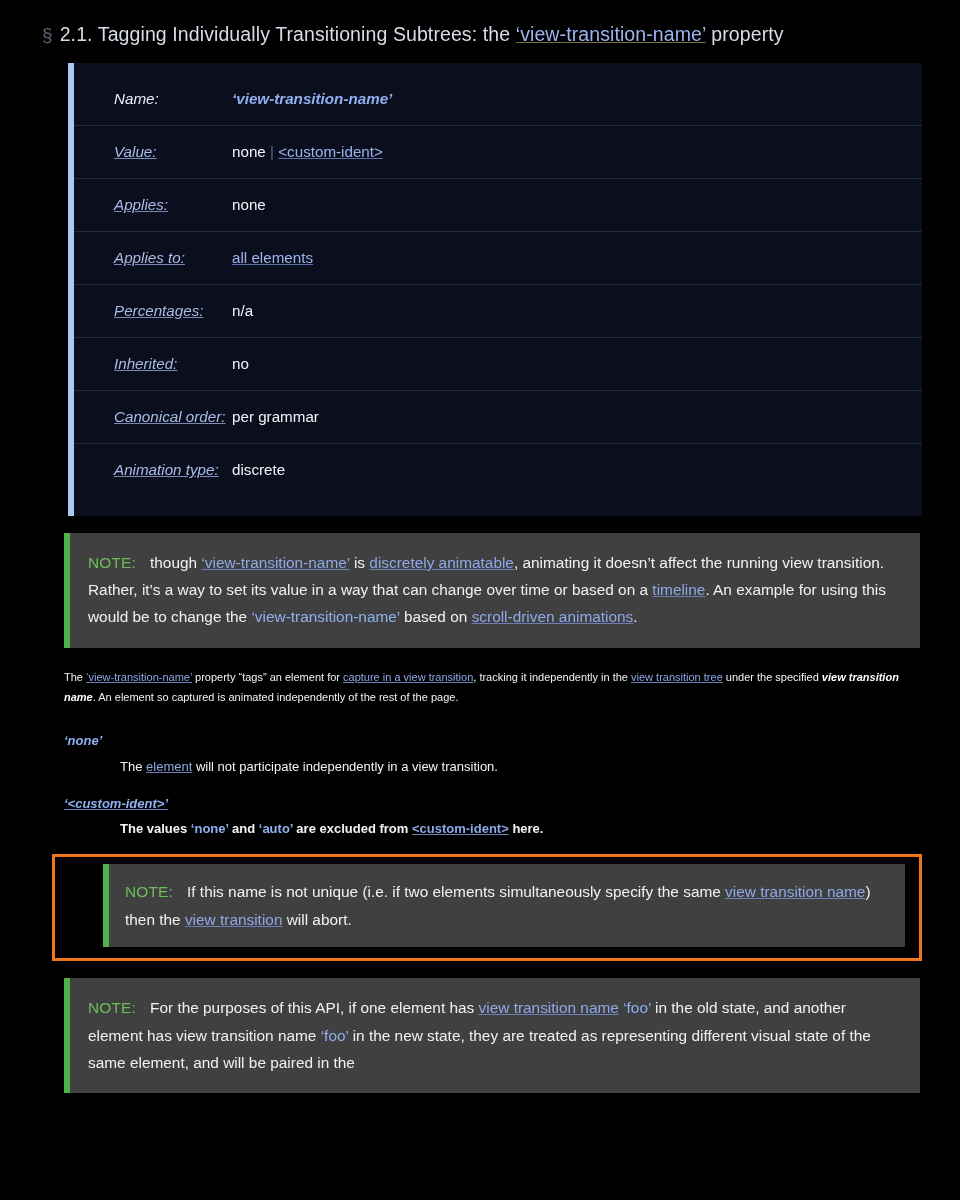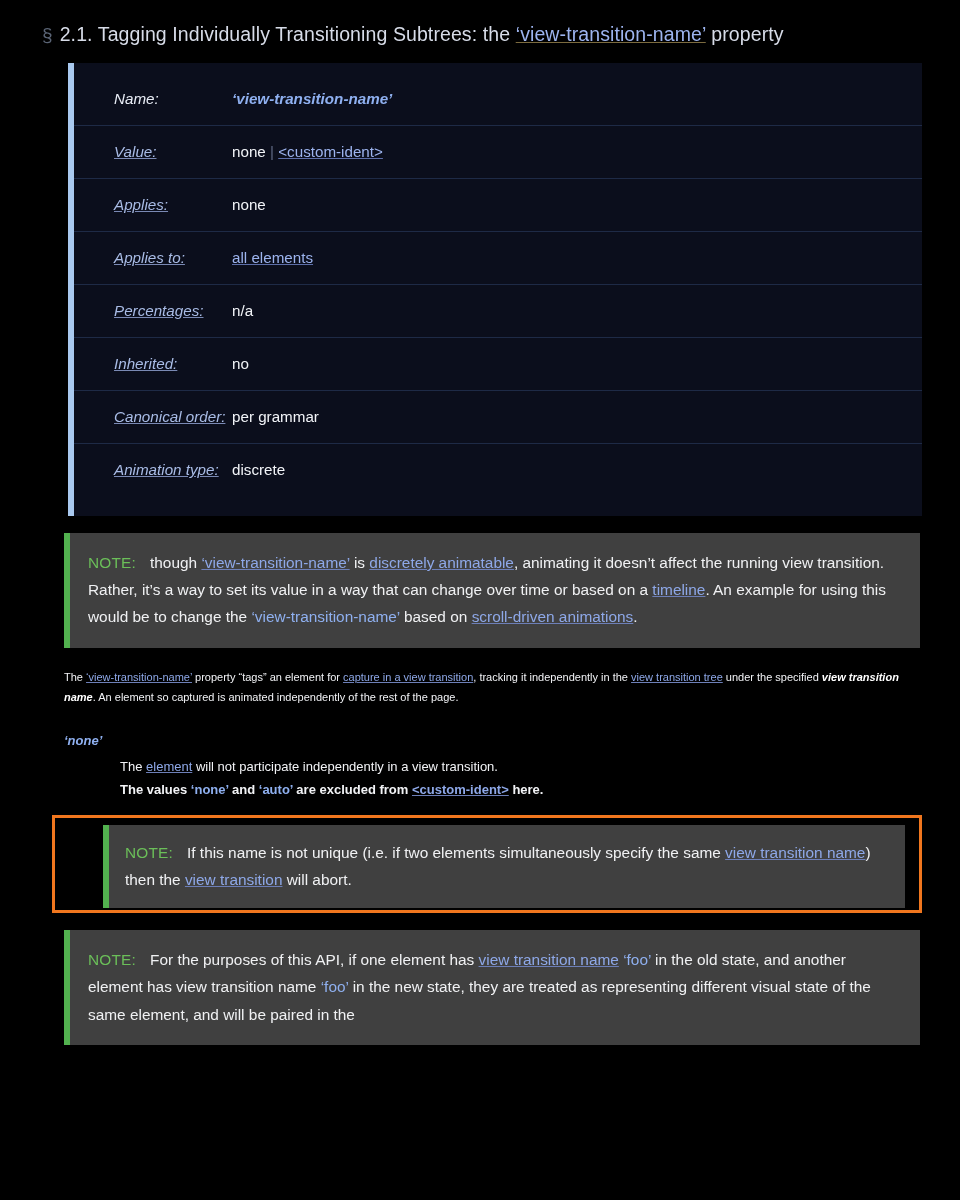--- a/index.html
+++ b/index.html
@@ -106,21 +106,21 @@
     color: #6bbf59;
     letter-spacing: .2px;
     margin-right: 14px;
   }
 
   
   .highlight-box {
     border: 3px solid #f0761e;
     margin: 14px 38px 0 52px;
     background: #000000;
-    padding: 7px 0 2px 0;
+    padding: 7px 0 11px 0;
   }
   .highlight-box .note {
     margin: 0 14px 0 48px;
     padding: 14px 18px 14px 16px;
   }
 
   
   p.body {
     margin: 20px 40px 0 64px;
     font-size: 11px;
@@ -223,20 +223,21 @@
   </p>
 
   <dl class="valdefs">
     <dt>‘none’</dt>
     <dd>
       <span>The</span>
       <a href="#" class="lnk">element</a>
       <span>will not participate independently in a view transition.</span>
     </dd>
 
+    <dt class="u">‘&lt;custom-ident&gt;’</dt>
 
     <dd class="spaced">
       <span>The values</span>
       <span class="css-lit">‘none’</span>
       <span>and</span>
       <span class="css-lit">‘auto’</span>
       <span>are excluded from</span>
       <a href="#" class="lnk">&lt;custom-ident&gt;</a>
       <span>here.</span>
     </dd>

